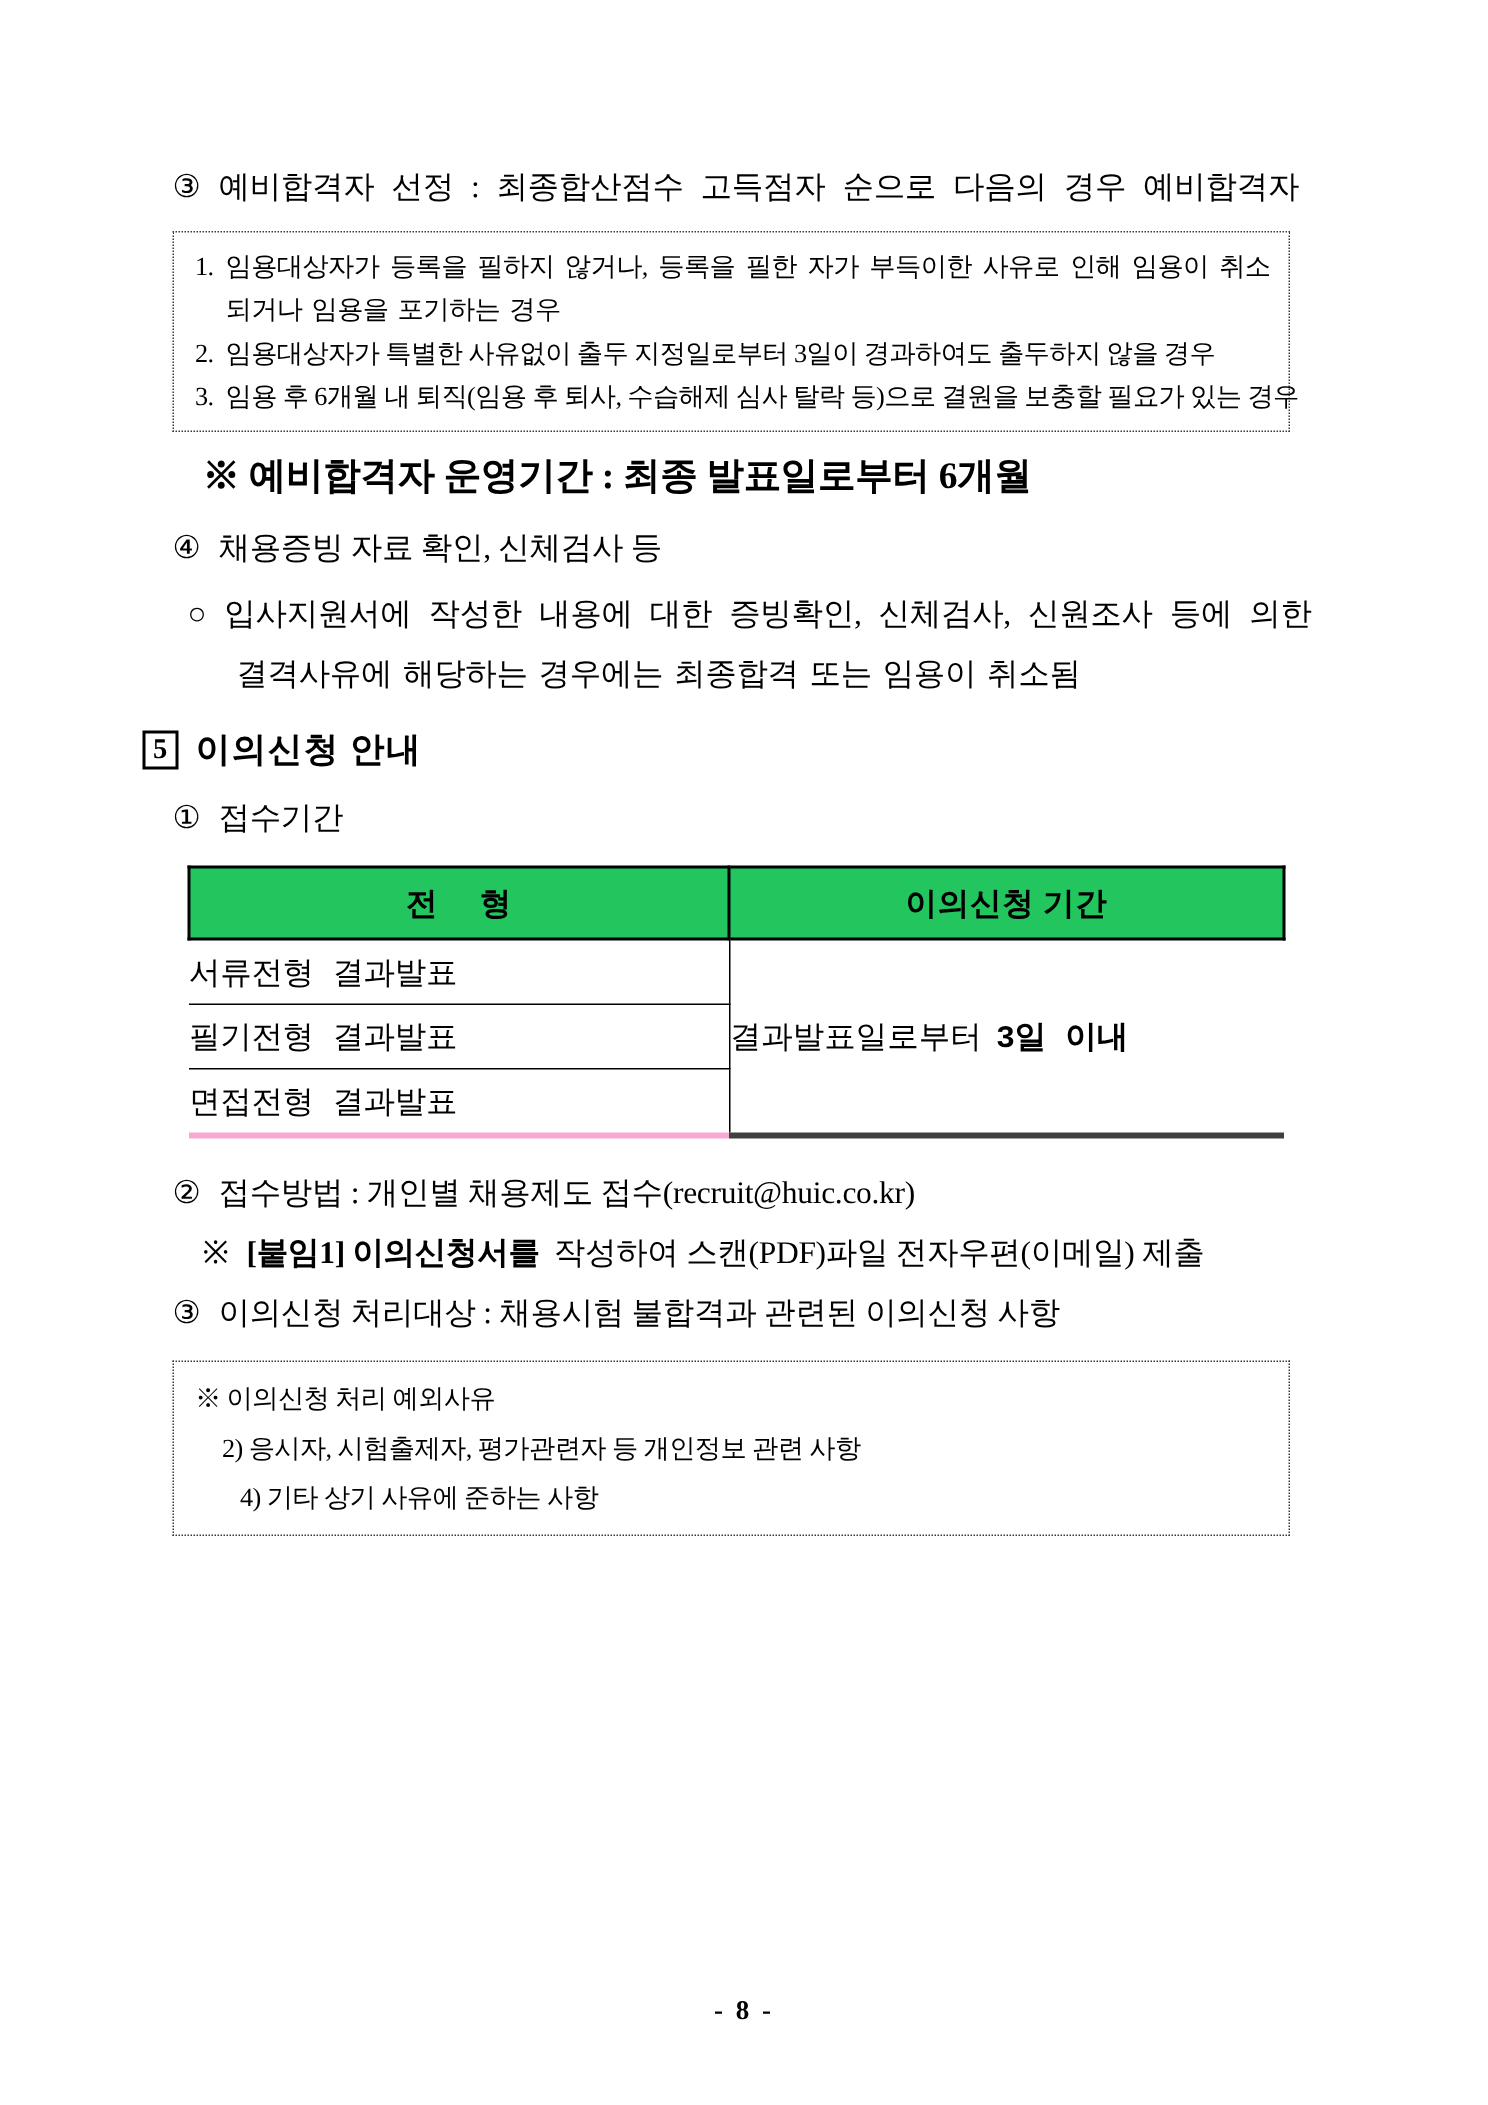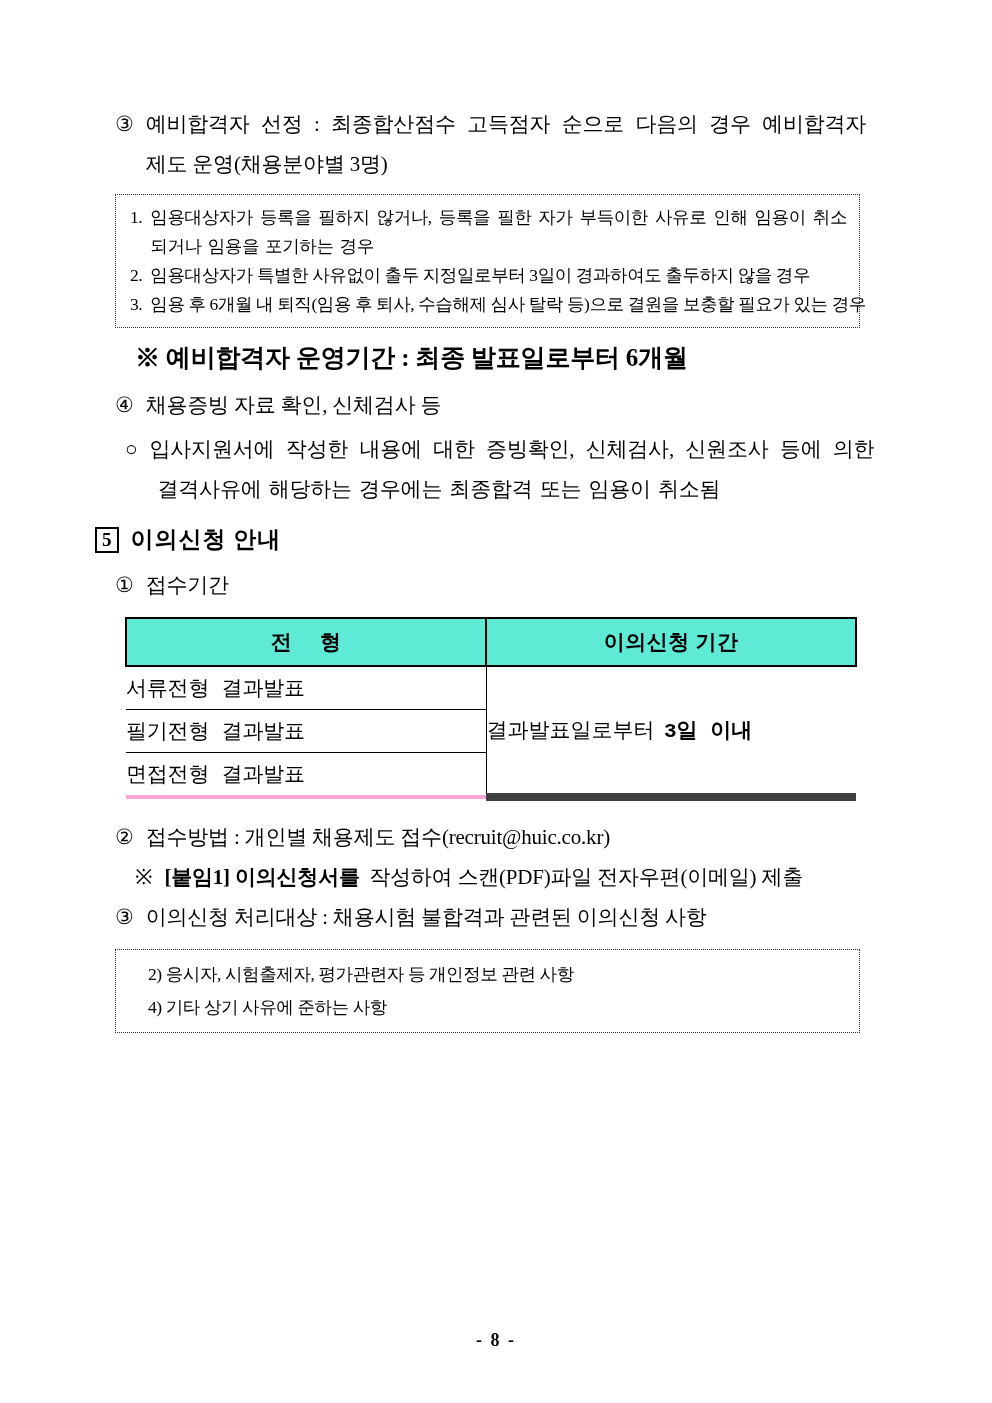--- a/index.html
+++ b/index.html
@@ -66,58 +66,57 @@
 
   
   .appeal-table{
     margin-top:12px;margin-left:30px;
     border-collapse:collapse;
     width:730px;
     table-layout:fixed;
     font-size:21px;
   }
   .appeal-table th{
-    background:#5eead4;
+    background:#22c55e;
     border:2px solid #000;
     font-weight:bold;
     padding:9px 0;
     letter-spacing:0.5px;
   }
   .appeal-table td{
     text-align:left;
     padding:7px 0;
     font-family:Liberation Mono, monospace;
   }
   .appeal-table td.stage{
     border-bottom:1.5px solid #000;
     border-right:1.5px solid #000;
     letter-spacing:-0.2px;
   }
   .appeal-table tr:last-child td.stage{border-bottom:4px solid #f9a8d4;}
-  .appeal-table td.period{border-bottom:8px solid #404040;}
+  .appeal-table td.period{border-bottom:4px solid #404040;}
   .th-col1{word-spacing:22px;}
 
   .footer{
     position:absolute;left:0;top:1330px;width:100%;
     text-align:center;font-size:18px;font-weight:bold;letter-spacing:2px;
     font-family:"Liberation Serif","DejaVu Serif",serif;
   }
   .sp{display:inline-block;width:0.45em;}
 </style>
 </head>
 <body>
 
 <div class="page">
   <div class="content">
 
     <div class="para indent20">
       <span class="marker">③</span>
       <span class="ptext">
         <span class="nowrap wide">예비합격자 선정 : 최종합산점수 고득점자 순으로 다음의 경우 예비합격자</span><br>
-        <span class="nowrap">제도 운영(채용분야별 3명)</span>
       </span>
     </div>
 
     <div class="dotted-box" style="margin-top:10px;">
       <div class="box-item">
         <span class="bnum">1.</span>
         <span class="btext justify">임용대상자가 등록을 필하지 않거나, 등록을 필한 자가 부득이한 사유로 인해 임용이 취소되거나 임용을 포기하는 경우</span>
       </div>
       <div class="box-item">
         <span class="bnum">2.</span>
@@ -192,20 +191,21 @@
         <span class="bold">[붙임1] 이의신청서를</span><span class="sp"></span><span>작성하여 스캔(PDF)파일 전자우편(이메일) 제출</span>
       </span>
     </div>
 
     <div class="para indent20" style="margin-top:0;">
       <span class="marker">③</span>
       <span class="ptext nowrap">이의신청 처리대상 : 채용시험 불합격과 관련된 이의신청 사항</span>
     </div>
 
     <div class="dotted-box" style="margin-top:12px;line-height:33px;">
+      <div class="nowrap">※ 이의신청 처리 예외사유</div>
       <div class="nowrap" style="margin-left:18px;">2) 응시자, 시험출제자, 평가관련자 등 개인정보 관련 사항</div>
-      <div class="nowrap" style="margin-left:18px;">4) 기타 상기 사유에 준하는 사항</div>
+      <div class="nowrap" style="margin-left:30px;">4) 기타 상기 사유에 준하는 사항</div>
     </div>
 
   </div>
 
   <div class="footer">- 8 -</div>
 </div>
 
 </body></html>

